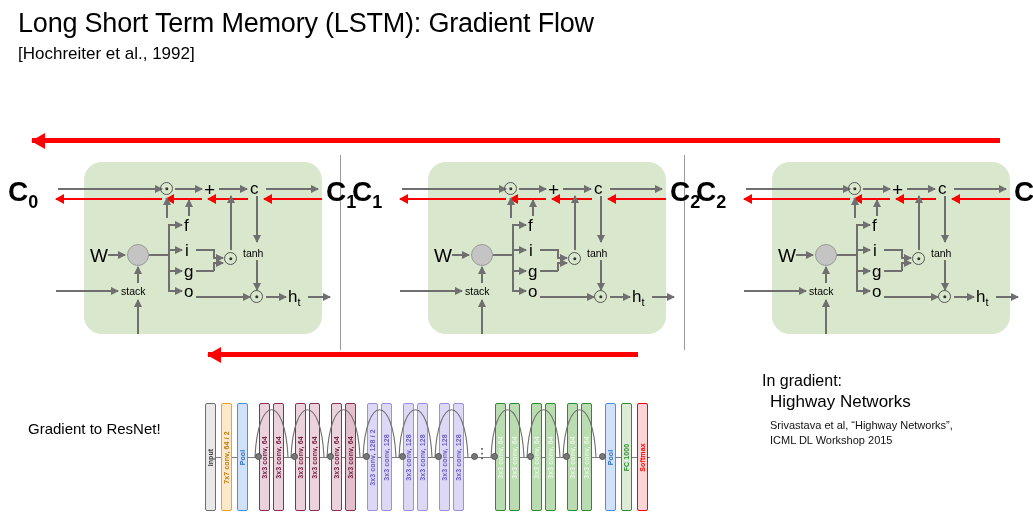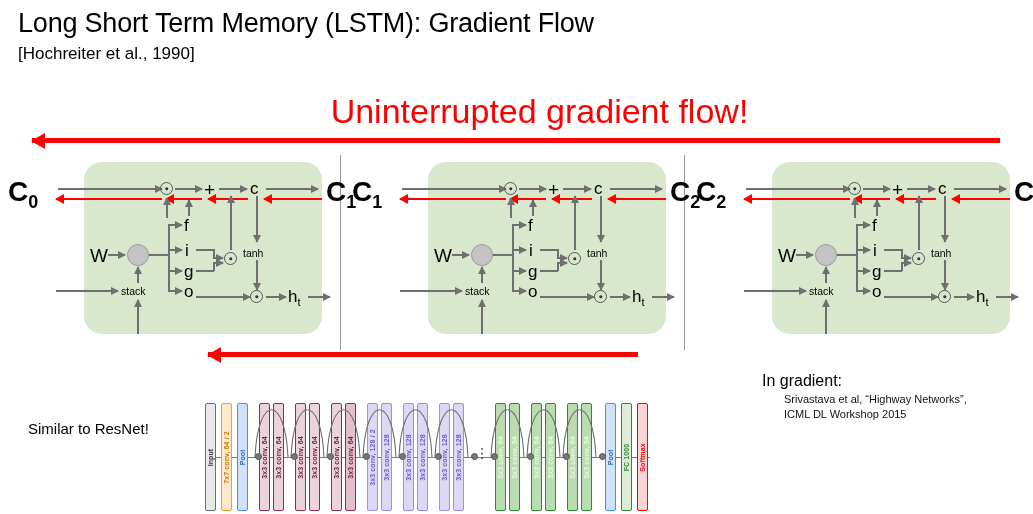--- a/index.html
+++ b/index.html
@@ -162,31 +162,30 @@
   #hw-line1 { font-size: 16px; color: #000; margin: 0 0 2px 6px; }
   #hw-line2 { font-size: 17px; color: #000; margin: 0 0 6px 14px; }
   .formula {
     font-family: "DejaVu Serif", serif;
     font-size: 15px; color: #111;
     margin: 0 0 6px 0; white-space: nowrap;
   }
   .formula i { font-style: italic; }
   .formula sub { font-size: 10px; font-style: italic; }
   #hw-cite {
-    font-size: 11px; color: #111; margin-left: 28px; line-height: 1.35;
+    font-size: 11px; color: #111; margin-left: 14px; line-height: 1.35;
   }
 </style>
 </head>
 <body>
 
 <div class="slide">
 
   <div id="slide-title">Long Short Term Memory (LSTM): Gradient Flow</div>
-  <div id="slide-subtitle">[Hochreiter et al., 1990]</div>
-  <div id="headline">Uninterrupted gradient flow!</div>
+  <div id="slide-subtitle">[Hochreiter et al., 1992]</div>
 
   <div id="top-red-arrow" class="red-arrow"></div>
 
   <div class="cell-divider" style="left:340px; top:155px; height:195px;"></div>
   <div class="cell-divider" style="left:684px; top:155px; height:195px;"></div>
 
   <div id="lstm-cells">
       <div class="lstm-cell" style="left: 26px;">
     <div class="cell-body"></div>
 
@@ -387,21 +386,21 @@
 
     <div class="hline arrow-r" style="left:170px; top:134px; width:54px;"></div>
     <div class="circ-dot" style="left:224px; top:128px;"></div>
     <div class="hline arrow-r" style="left:240px; top:134px; width:20px;"></div>
     <div class="h-label" style="left:262px; top:126px;">h<sub>t</sub></div>
     <div class="hline arrow-r" style="left:282px; top:134px; width:22px;"></div>
   </div>
     </div>
 
   <div id="resnet-red-arrow" class="red-arrow"></div>
-  <div id="similar-note">Similar to ResNet!</div>
+  <div id="similar-note">Gradient to ResNet!</div>
 
   <div id="resnet">
     <div id="resnet-base"></div>
     <div id="resnet-blocks">
         <div class="rn-block" style="left: 0px; top: 31px; width: 11px; height: 108px; border: 1.6px solid rgb(110, 110, 110); background: rgb(232, 232, 232);">
           <span style="color: rgb(58, 58, 58);">Input</span>
         </div>
         <div class="rn-block" style="left: 16px; top: 31px; width: 11px; height: 108px; border: 1.6px solid rgb(240, 160, 42); background: rgb(253, 233, 200);">
           <span style="color: rgb(196, 122, 16);">7x7 conv, 64 / 2</span>
         </div>
@@ -492,16 +491,17 @@
       <div class="rn-node" style="left: 266px; top: 81px;"></div>
       <div class="rn-node" style="left: 286px; top: 81px;"></div>
       <div class="rn-node" style="left: 322px; top: 81px;"></div>
       <div class="rn-node" style="left: 358px; top: 81px;"></div>
       <div class="rn-node" style="left: 394px; top: 81px;"></div>
       <div style="position: absolute; left: 270px; top: 74px; font-size: 14px; color: rgb(68, 68, 68); line-height: 1;">⋮</div>
     </div>
 
   <div id="highway">
     <div id="hw-line1">In gradient:</div>
+    <div id="hw-line2">Highway Networks</div>
     <div id="hw-cite">Srivastava et al, “Highway Networks”,<br>ICML DL Workshop 2015</div>
   </div>
 
 </div>
 
 </body></html>

